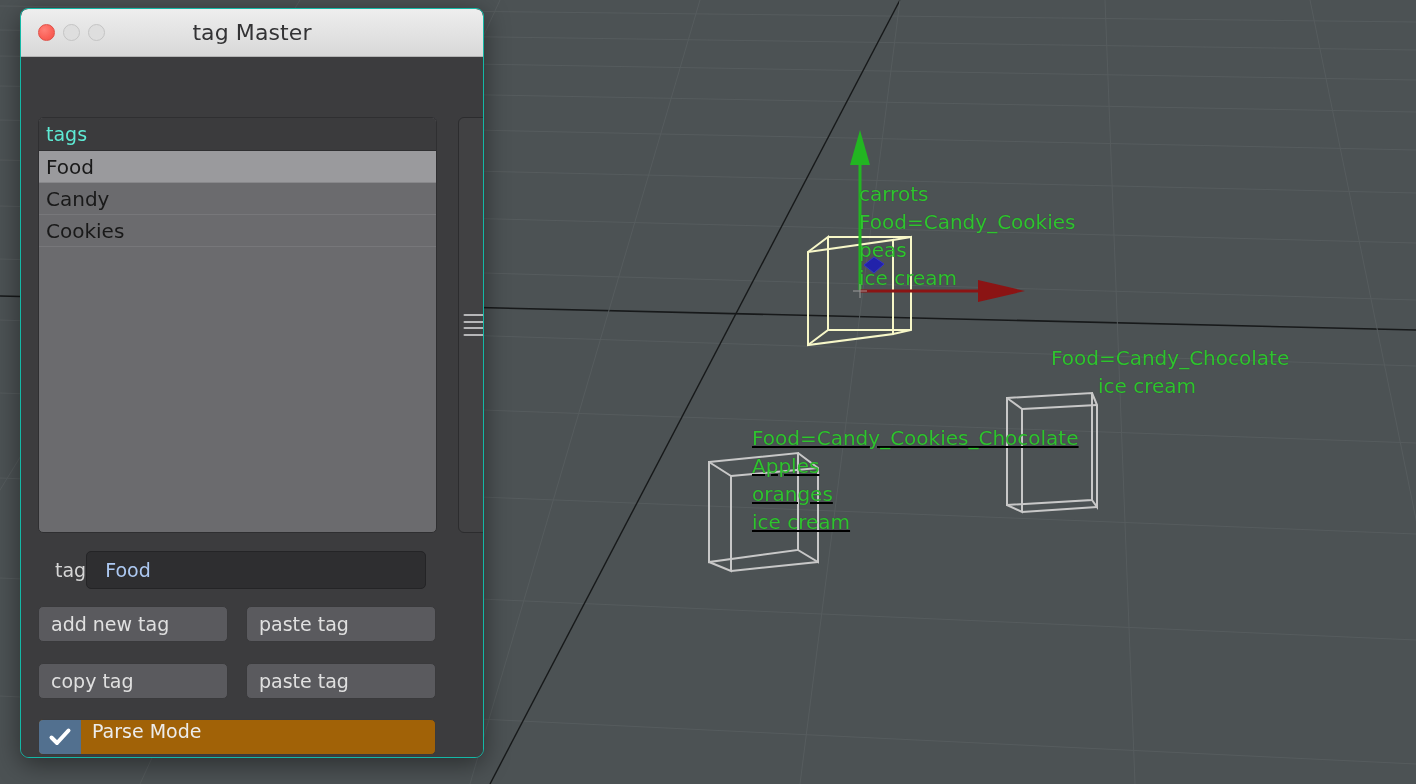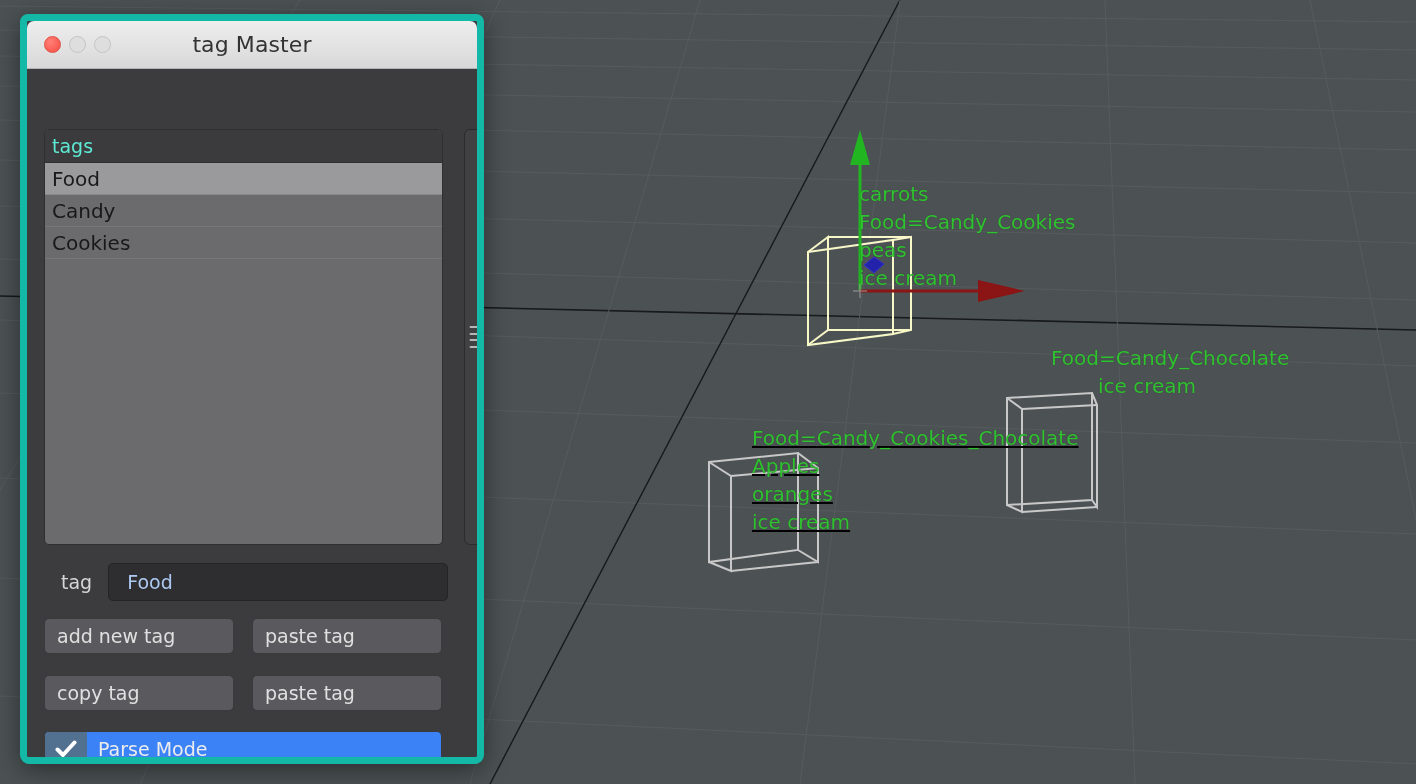--- a/index.html
+++ b/index.html
@@ -45,28 +45,28 @@
     text-shadow: 0 0 1px rgba(0,0,0,.35);
   }
 
   .label-group { position: absolute; }
   .label-group .vp-label { position: static; display: block; }
 
   
   #dialog {
     position: absolute;
     left: 20px;
-    top: 14px;
+    top: 8px;
     width: 464px;
     height: 750px;
     border-radius: 8px 8px 9px 9px;
     background: #3c3c3e;
     box-shadow: 0 6px 26px rgba(0,0,0,.45);
     overflow: hidden;
-    border: 7px solid #14b8a6;
+    border: 1px solid #14b8a6;
   }
 
   #titlebar {
     height: 48px;
     background: linear-gradient(to bottom, #eeeeee 0%, #e2e2e2 55%, #d8d8d8 100%);
     border-bottom: 1px solid #b4b4b4;
     border-radius: 7px 7px 0 0;
     position: relative;
     display: flex;
     align-items: center;
@@ -192,21 +192,21 @@
     border-radius: 5px;
     color: #adc9f2;
     font-size: 19px;
     display: flex;
     align-items: center;
     padding-left: 18px;
     height: 38px;
     font-family: "DejaVu Sans", "Liberation Sans", sans-serif;
   }
 
-  #row-tag { left: 34px; top: 494px; width: 404px; gap: 16px; }
+  #row-tag { left: 34px; top: 494px; width: 404px; }
   #row-tag .text-input { width: 340px; }
 
   
   .btn {
     position: absolute;
     height: 36px;
     background: #5a5a5e;
     border: 1px solid #3a3a3c;
     border-radius: 5px;
     color: #e0e0e0;
@@ -222,25 +222,24 @@
   #btn-copy   { left: 17px;  top: 606px; width: 190px; }
   #btn-paste  { left: 225px; top: 606px; width: 190px; }
 
   
   #parse-mode {
     position: absolute;
     left: 17px;
     top: 662px;
     width: 398px;
     height: 36px;
-    background: #3b82f6;
+    background: #a16207;
     border: 1px solid #3a3a3c;
     border-radius: 5px;
     display: flex;
-    align-items: center;
     overflow: hidden;
   }
   #parse-check {
     width: 42px;
     height: 100%;
     background: #52708f;
     display: flex;
     align-items: center;
     justify-content: center;
     flex: none;

